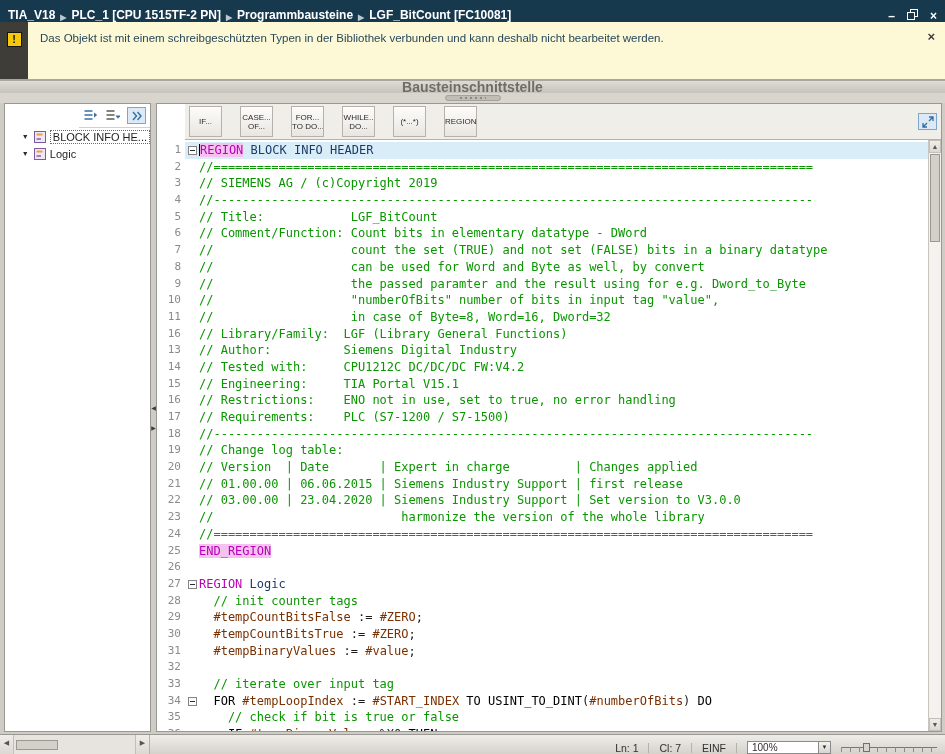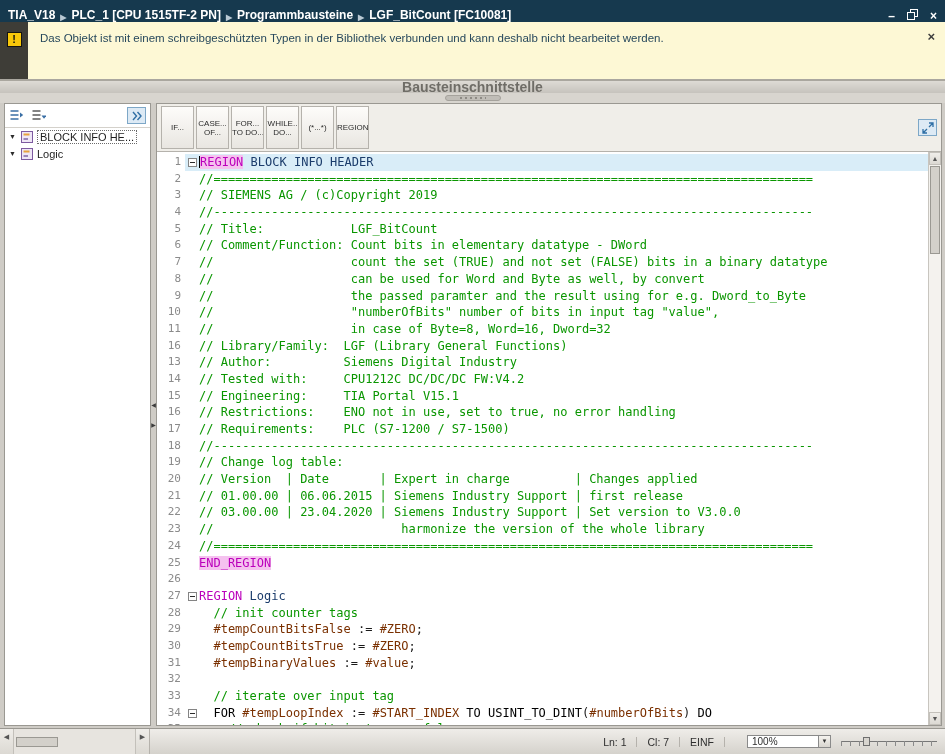--- a/index.html
+++ b/index.html
@@ -30,38 +30,38 @@
     text-align: center; font-size: 14px; font-weight: bold; color: #6f6d67; line-height: 12px; flex-shrink: 0; }
   .hsplit { height: 10px; background: #d8d5cf; position: relative; flex-shrink: 0; }
   .hsplit .grip { position: absolute; left: 50%; top: 2px; transform: translateX(-50%);
     width: 56px; height: 6px; background: #c0bdb7; border: 1px solid #a5a29c; border-radius: 3px; }
   .hsplit .grip i { display: block; margin: 1px auto; width: 26px; height: 2px;
     background: repeating-linear-gradient(90deg,#8d8a84 0 2px,transparent 2px 5px); }
 
   
   .main { flex: 1; display: flex; padding: 0 3px 2px 4px; min-height: 0; }
 
-  .sidebar { width: 147px; background: #fff; border: 1px solid #9a9892; display: flex; flex-direction: column; flex-shrink: 0; }
+  .sidebar { width: 147px; background: #fff; border: 1px solid #9a9892; display: flex; flex-direction: column; flex-shrink: 0; align-items: flex-end; }
   .sidebar-toolbar { height: 24px; border-bottom: 1px solid #d4d1cb; display: flex; align-items: center;
     padding: 0 4px; gap: 7px; }
   .sb-collapse { margin-left: auto; width: 19px; height: 17px; border: 1px solid #7da7c7; background: #ddeaf5;
     display: flex; align-items: center; justify-content: center; }
   .tree { flex: 1; }
   .tree-row { height: 17px; display: flex; align-items: center; font-size: 11px; color: #1e1e1e;
     padding-left: 4px; gap: 4px; white-space: nowrap; }
   .tree-tri { font-size: 7px; color: #2b2b2b; width: 8px; }
   .tree-label.selected { border: 1px dotted #6b6b6b; padding: 0 2px; }
 
   .vsplit { width: 5px; display: flex; flex-direction: column; align-items: center; justify-content: center;
     gap: 14px; flex-shrink: 0; }
   .vsplit span { font-size: 6px; color: #3c3c3c; line-height: 6px; }
 
   .editor { flex: 1; background: #fff; border: 1px solid #9a9892; display: flex; flex-direction: column; min-width: 0; }
-  .snippet-bar { height: 48px; background: #f0eee9; border-bottom: 1px solid #b5b2ac; display: flex;
-    align-items: stretch; padding: 2px 4px; gap: 2px; flex-shrink: 0; }
+  .snippet-bar { height: 36px; background: #f0eee9; border-bottom: 1px solid #b5b2ac; display: flex;
+    align-items: stretch; padding: 2px 4px; gap: 18px; flex-shrink: 0; margin-left: 28px; }
   .snip { width: 33px; border: 1px solid #b5b2ac; background: linear-gradient(#fdfcfa,#e9e6e1);
     font-size: 8px; line-height: 9px; text-align: center; color: #2b2b2b; display: flex;
     flex-direction: column; justify-content: center; white-space: nowrap; overflow: hidden; }
   .editor-max { margin-left: auto; align-self: center; width: 19px; height: 17px; border: 1px solid #7da7c7;
     background: #ddeaf5; display: flex; align-items: center; justify-content: center; }
 
   .code-wrap { flex: 1; display: flex; min-height: 0; }
   .code { flex: 1; overflow: hidden; font-family: "DejaVu Sans Mono","Liberation Mono",monospace;
     font-size: 12px; padding-top: 2px; min-width: 0; }
   .cl { display: flex; height: 16.7px; line-height: 16.7px; }
@@ -82,33 +82,33 @@
   .tk-p { color: #1a1a1a; }
 
   .vscroll { width: 13px; border-left: 1px solid #c8c5bf; background: #f4f2ee; display: flex;
     flex-direction: column; flex-shrink: 0; }
   .varrow { height: 13px; font-size: 7px; color: #555; text-align: center; line-height: 12px;
     background: linear-gradient(#efede9,#dcd9d3); border: 1px solid #c3c0ba; flex-shrink: 0; }
   .varrow.bottom { margin-top: auto; }
   .vthumb { height: 88px; margin: 1px; background: #d3d0ca; border: 1px solid #9a9892; }
 
   
-  .statusbar { height: 26px; background: linear-gradient(#efede9,#d5d2cc); border-top: 1px solid #9a9892;
-    display: flex; align-items: center; font-size: 10.5px; color: #2f2f2f; flex-shrink: 0; }
+  .statusbar { height: 20px; background: linear-gradient(#efede9,#d5d2cc); border-top: 1px solid #9a9892;
+    display: flex; align-items: flex-end; font-size: 10.5px; color: #2f2f2f; flex-shrink: 0; }
   .tree-hscroll { width: 150px; height: 100%; display: flex; align-items: center; border-right: 1px solid #b5b2ac;
     background: #e7e4df; flex-shrink: 0; }
   .harrow { width: 14px; height: 100%; font-size: 7px; text-align: center; line-height: 15px; color: #555;
     background: linear-gradient(#efede9,#dcd9d3); border-right: 1px solid #c3c0ba; }
   .harrow.right { border-left: 1px solid #c3c0ba; border-right: none; }
   .hthumb { width: 42px; height: 10px; margin: 0 2px; background: #d3d0ca; border: 1px solid #9a9892; }
   .htrack { flex: 1; }
   .status-right { margin-left: auto; display: flex; align-items: center; gap: 10px; padding-right: 8px; }
   .sb-sep { width: 1px; height: 10px; background: #b5b2ac; }
   .zoom-combo { width: 84px; height: 13px; background: #fff; border: 1px solid #8a8a8a; display: flex;
-    align-items: center; font-size: 10px; padding-left: 4px; margin-left: 12px; }
+    align-items: center; font-size: 10px; padding-left: 4px; }
   .zoom-arrow { margin-left: auto; width: 12px; height: 100%; background: linear-gradient(#f5f3ef,#d8d5cf);
     border-left: 1px solid #8a8a8a; font-size: 6px; text-align: center; line-height: 11px; color: #333; }
   .zoom-slider { width: 96px; height: 11px; position: relative; }
   .zoom-slider .track { position: absolute; left: 0; right: 0; top: 5px; height: 1px; background: #777; }
   .zoom-slider .ticks { position: absolute; left: 0; right: 0; top: 5px; height: 5px;
     background: repeating-linear-gradient(90deg,#8a8a8a 0 1px,transparent 1px 9px); }
   .zoom-slider .handle { position: absolute; left: 22px; top: 1px; width: 7px; height: 9px;
     background: #d8d5cf; border: 1px solid #6f6f6f; }
 </style>
 </head>

